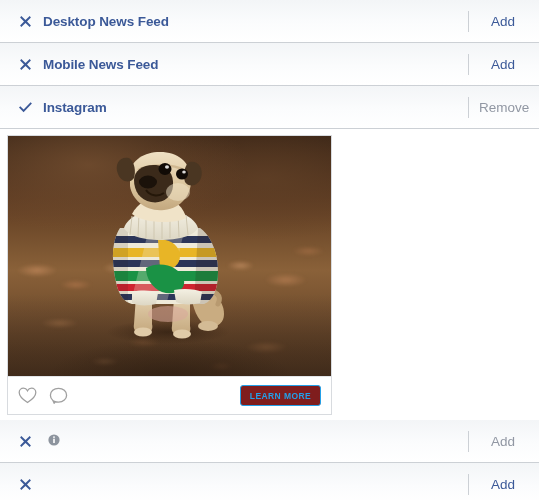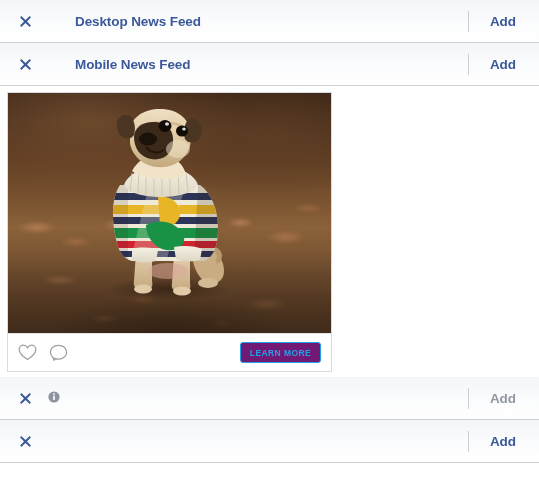--- a/index.html
+++ b/index.html
@@ -43,21 +43,20 @@
     color: #3b5998;
     flex: 0 0 auto;
   }
   .row-toggle-icon svg { display: block; }
   .row-label {
     font-size: 13.5px;
     font-weight: bold;
     color: #3b5998;
     letter-spacing: -0.1px;
     white-space: nowrap;
-    margin-left: 32px;
   }
   .info-icon {
     display: inline-flex;
     vertical-align: middle;
     margin-left: 5px;
     position: relative;
     top: -1px;
   }
   .row-action {
     position: absolute;
@@ -75,21 +74,20 @@
   }
   .action-link {
     width: 48px;
     text-align: center;
     font-size: 13.5px;
     color: #3b5998;
     padding-right: 12px;
     padding-left: 10px;
     white-space: nowrap;
     cursor: pointer;
-    font-weight: bold;
   }
   .action-link.is-disabled {
     color: #9197a3;
     cursor: default;
   }
 
   
   .preview-area {
     background: #ffffff;
     padding: 6px 0 0 0;
@@ -175,21 +173,21 @@
   }
   .cta-button {
     margin-left: auto;
     border: 1px solid #23a0e8;
     color: #23a0e8;
     font-size: 8.5px;
     font-weight: bold;
     letter-spacing: 0.4px;
     padding: 5px 9px 4px 9px;
     border-radius: 3px;
-    background: #701a75;
+    background: #7f1d1d;
     cursor: pointer;
     white-space: nowrap;
   }
   .preview-spacer {
     height: 5px;
     background: #ffffff;
   }
 </style>
 </head>
 <body>
@@ -215,20 +213,32 @@
         <path d="M2.3 1.1 L6.5 5.0 L10.7 1.1 L11.9 2.6 L8.0 6.5 L11.9 10.4 L10.7 11.9 L6.5 8.0 L2.3 11.9 L1.1 10.4 L5.0 6.5 L1.1 2.6 Z" fill="#3b5998"></path>
       </svg>
     </span>
     <span class="row-label">Mobile News Feed</span>
     <span class="row-action">
       <span class="action-sep"></span>
       <span class="action-link">Add</span>
     </span>
   </div>
 
+  <div class="placement-row">
+    <span class="row-toggle-icon">
+      <svg width="15" height="13" viewBox="0 0 15 13" aria-hidden="true">
+        <path d="M1.0 6.6 L2.3 5.2 L5.6 8.5 L12.6 1.2 L13.9 2.5 L5.6 11.2 Z" fill="#3b5998"></path>
+      </svg>
+    </span>
+    <span class="row-label">Instagram</span>
+    <span class="row-action">
+      <span class="action-sep"></span>
+      <span class="action-link is-disabled">Remove</span>
+    </span>
+  </div>
 
   <div class="preview-area">
     <div class="preview-card">
 
       <div class="preview-photo">
         <div class="ph-bg"></div>
         <div class="ph-blur-leaves"></div>
         <div class="ph-ground-dark"></div>
 
         <div class="dog">

